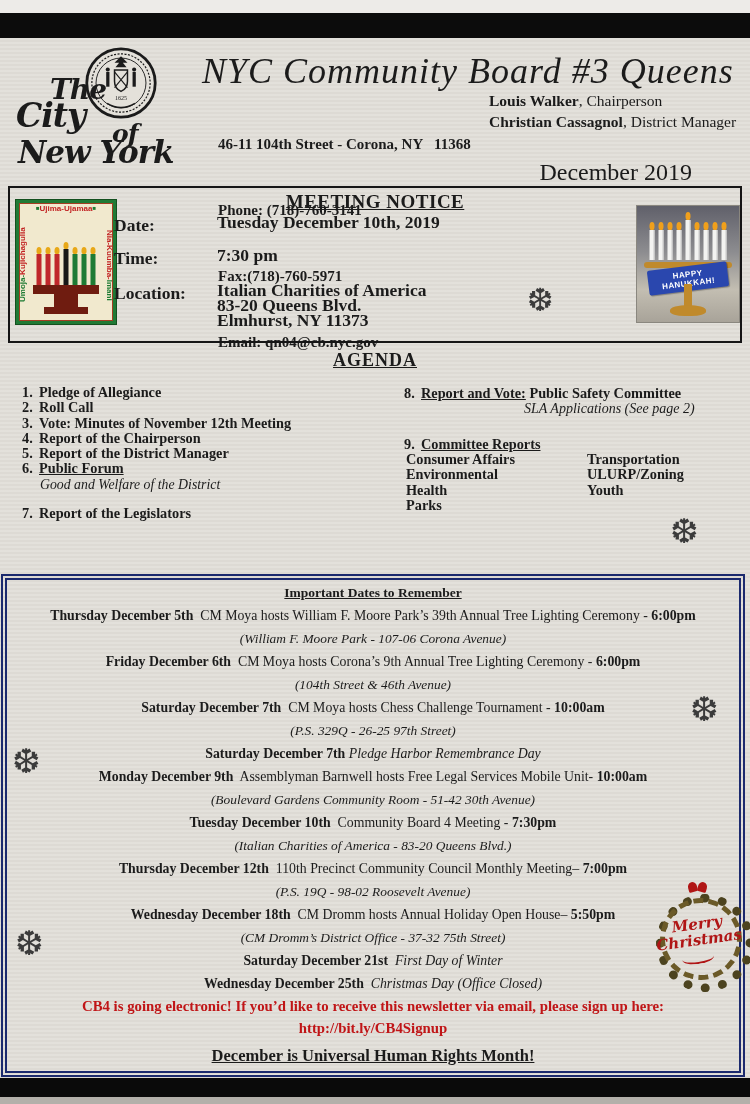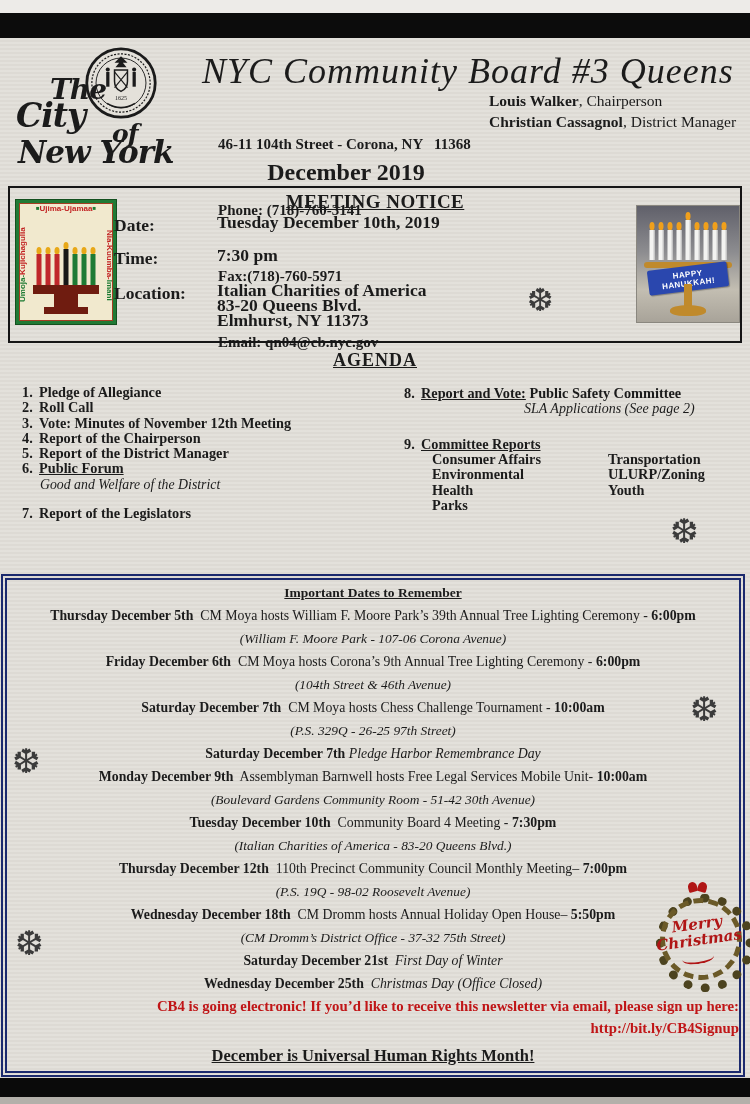--- a/index.html
+++ b/index.html
@@ -17,21 +17,21 @@
   .logo-line{font-family:"DejaVu Serif", serif;font-style:italic;font-weight:bold;letter-spacing:-1px;line-height:1;}
   .logo-the{left:50px;top:76px;font-size:28px;}
   .logo-city{left:16px;top:99px;font-size:33px;}
   .logo-of{left:112px;top:121px;font-size:25px;}
   .logo-ny{left:18px;top:137px;font-size:31px;}
   .seal{left:84px;top:46px;}
   .main-title{left:202px;top:50px;width:546px;font-style:italic;font-size:36px;letter-spacing:1px;white-space:nowrap;}
   .contact{left:218px;top:89px;font-weight:bold;font-size:15px;line-height:22px;white-space:pre;}
   .officials{left:489px;top:90px;font-size:15.5px;line-height:21px;white-space:nowrap;}
   .officials .name{font-weight:bold;}
-  .month-title{left:0;top:159px;width:692px;text-align:center;font-weight:bold;font-size:24px;}
+  .month-title{left:0;top:159px;width:692px;text-align:right;font-weight:normal;font-size:24px;}
 
   
   .notice-box{left:8px;top:186px;width:730px;height:153px;border:2px solid #151515;}
   .notice-heading{position:absolute;left:0;top:3px;width:100%;text-align:center;font-weight:bold;font-size:19px;
     text-decoration:underline;letter-spacing:.5px;}
   .nrow-label{position:absolute;left:104px;font-weight:bold;font-size:17.5px;}
   .nrow-value{position:absolute;left:207px;font-weight:bold;font-size:17.5px;line-height:15px;}
   .snowflake{color:#3b3b3b;font-family:"DejaVu Sans", sans-serif;line-height:1;}
 
   
@@ -75,33 +75,33 @@
   .agenda-left{left:22px;top:385px;width:372px;font-size:14.3px;font-weight:bold;}
   .ag-item{line-height:15.3px;white-space:nowrap;}
   .ag-gap{margin-top:14px;}
   .ag-num{display:inline-block;min-width:17px;}
   .u{text-decoration:underline;}
   .ag-sub{font-weight:normal;font-style:italic;font-size:13.8px;line-height:15.3px;padding-left:18px;}
   .agenda-right{left:404px;top:385px;width:340px;font-size:14.3px;font-weight:bold;}
   .ag8{line-height:16px;white-space:nowrap;}
   .ag8-sub{font-weight:normal;font-style:italic;font-size:14px;line-height:16px;margin-left:120px;white-space:nowrap;}
   .ag9{margin-top:19px;line-height:16px;}
-  .cm-grid{display:flex;margin-left:28px;}
+  .cm-grid{display:flex;margin-left:2px;}
   .cm-col1{width:181px;} .cm-col2{width:140px;}
   .cm-item{line-height:15.3px;}
   .ag10{margin-top:11px;line-height:16px;}
 
   
   .dates-box{left:1px;top:574px;width:732px;height:491px;border:6px double #1b2a6e;}
   .dates-h{margin-top:5px;height:19px;text-align:center;font-weight:bold;font-size:13.5px;text-decoration:underline;}
   .dline{height:23px;line-height:23px;text-align:center;font-size:13.8px;white-space:pre;}
   .dline .b{font-weight:bold;}
   .dline.venue,.it{font-style:italic;}
   .dline.venue{font-size:13.4px;}
-  .red-line{text-align:right;font-weight:bold;font-size:14.8px;line-height:22px;color:#c01517;white-space:pre;}
+  .red-line{text-align:center;font-weight:bold;font-size:14.8px;line-height:22px;color:#c01517;white-space:pre;}
   .dates-footer{margin-top:7px;text-align:center;font-weight:bold;font-size:16.5px;text-decoration:underline;}
 
   
   .wreath{left:648px;top:880px;width:100px;height:110px;}
   .wreath-ring{position:absolute;left:8px;top:14px;width:80px;height:80px;border-radius:50%;
     border:9px dotted #4c431f;}
   .wreath-ring2{position:absolute;left:12px;top:18px;width:72px;height:72px;border-radius:50%;
     border:5px dashed #6b5a28;transform:rotate(12deg);}
   .wreath-bells{position:absolute;left:39px;top:2px;width:22px;height:16px;}
   .bell{position:absolute;width:9px;height:10px;background:#b01515;border-radius:50% 50% 15% 15%;}

